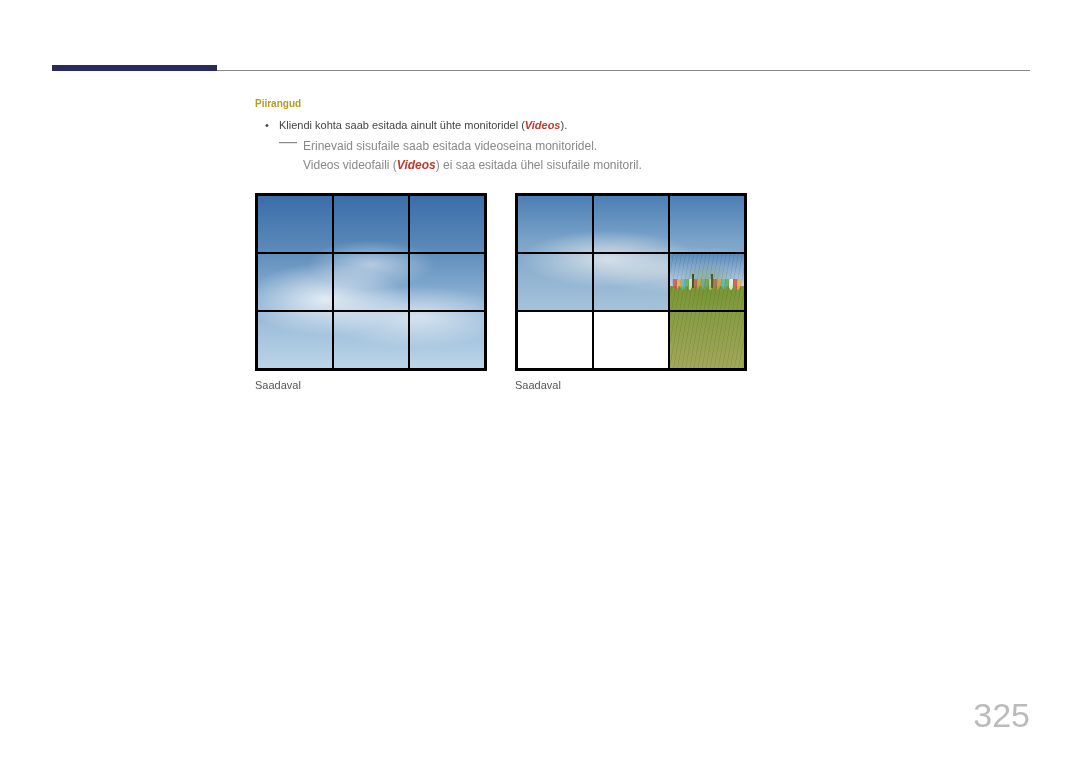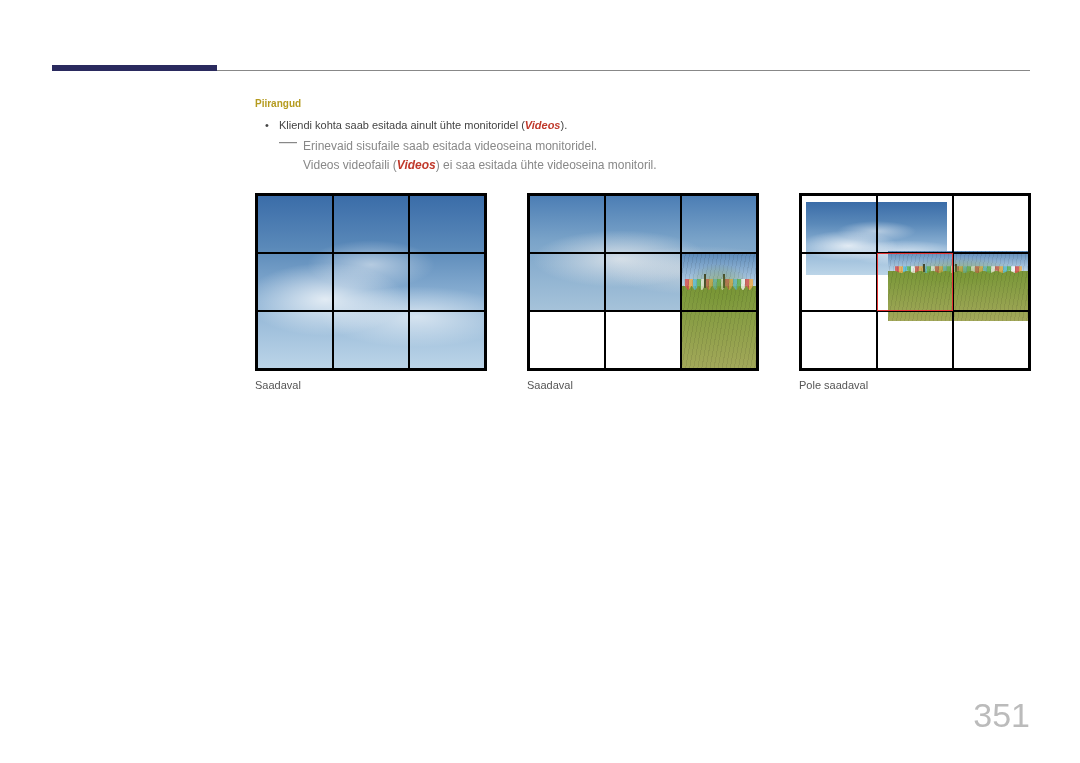--- a/index.html
+++ b/index.html
@@ -66,21 +66,21 @@
     position: relative;
     top: -2px;
   }
   .note-text {
     font-size: 12px;
     color: #888;
     line-height: 1.6;
   }
   .diagram-row {
     display: flex;
-    gap: 40px;
+    gap: 28px;
     margin-top: 18px;
   }
   .diagram-col {
     width: 232px;
   }
   .grid-wrap {
     border: 2px solid #000;
     width: 232px;
     height: 178px;
     position: relative;
@@ -176,21 +176,21 @@
     <span>
       <span>Kliendi kohta saab esitada ainult ühte monitoridel (</span><span class="highlight">Videos</span><span>).</span>
     </span>
   </div>
 
   <div class="note-block">
     <span class="dash-icon">―</span>
     <div class="note-text">
       <div>Erinevaid sisufaile saab esitada videoseina monitoridel.</div>
       <div>
-        <span>Videos videofaili (</span><span class="highlight">Videos</span><span>) ei saa esitada ühte videoseina monitoril.</span>
+        <span>Videos videofaili (</span><span class="highlight">Videos</span><span>) ei saa esitada ühel sisufaile monitoril.</span>
       </div>
     </div>
   </div>
 
   <div class="diagram-row">
 
     <div class="diagram-col">
       <div class="grid-wrap">
         <div class="sky" style="position:absolute; inset:0;"></div>
 
@@ -227,43 +227,17 @@
         <div class="grid-cell" style="left:0;top:33.33%;width:33.33%;height:33.33%;"></div>
         <div class="grid-cell" style="left:33.33%;top:33.33%;width:33.33%;height:33.33%;"></div>
         <div class="grid-cell" style="left:66.66%;top:33.33%;width:33.34%;height:33.33%;"></div>
         <div class="grid-cell" style="left:0;top:66.66%;width:33.33%;height:33.34%;"></div>
         <div class="grid-cell" style="left:33.33%;top:66.66%;width:33.33%;height:33.34%;"></div>
         <div class="grid-cell" style="left:66.66%;top:66.66%;width:33.34%;height:33.34%;"></div>
       </div>
       <div class="caption">Saadaval</div>
     </div>
 
-    <div class="diagram-col">
-      <div class="grid-wrap">
-
-        <div class="sky" style="position:absolute; left:2%; top:4%; width:62%; height:42%;"></div>
-
-        <div class="grass" style="position:absolute; left:38%; top:32%; width:62%; height:40%;">
-          <div class="skystrip"></div>
-          <div class="flags"></div>
-          <div class="tree" style="left:25%;"></div>
-          <div class="tree" style="left:48%;"></div>
-        </div>
-
-        <div class="overlap-highlight" style="left:33.33%; top:33.33%; width:33.33%; height:33.33%;"></div>
-
-        <div class="grid-cell" style="left:0;top:0;width:33.33%;height:33.33%;"></div>
-        <div class="grid-cell" style="left:33.33%;top:0;width:33.33%;height:33.33%;"></div>
-        <div class="grid-cell" style="left:66.66%;top:0;width:33.34%;height:33.33%;"></div>
-        <div class="grid-cell" style="left:0;top:33.33%;width:33.33%;height:33.33%;"></div>
-        <div class="grid-cell" style="left:33.33%;top:33.33%;width:33.33%;height:33.33%;"></div>
-        <div class="grid-cell" style="left:66.66%;top:33.33%;width:33.34%;height:33.33%;"></div>
-        <div class="grid-cell" style="left:0;top:66.66%;width:33.33%;height:33.34%;"></div>
-        <div class="grid-cell" style="left:33.33%;top:66.66%;width:33.33%;height:33.34%;"></div>
-        <div class="grid-cell" style="left:66.66%;top:66.66%;width:33.34%;height:33.34%;"></div>
-      </div>
-      <div class="caption">Pole saadaval</div>
-    </div>
 
   </div>
 </div>
 
-<div class="page-num">351</div>
+<div class="page-num">325</div>
 
 </body></html>

